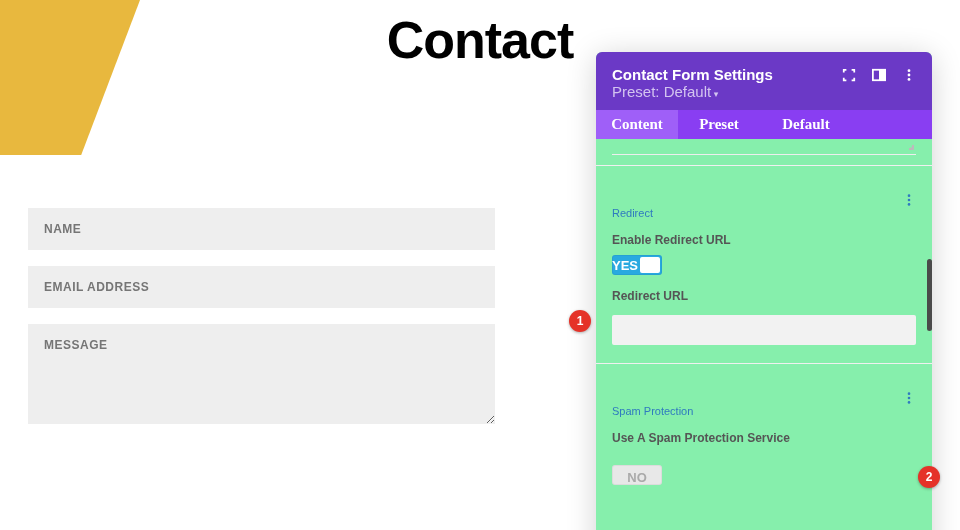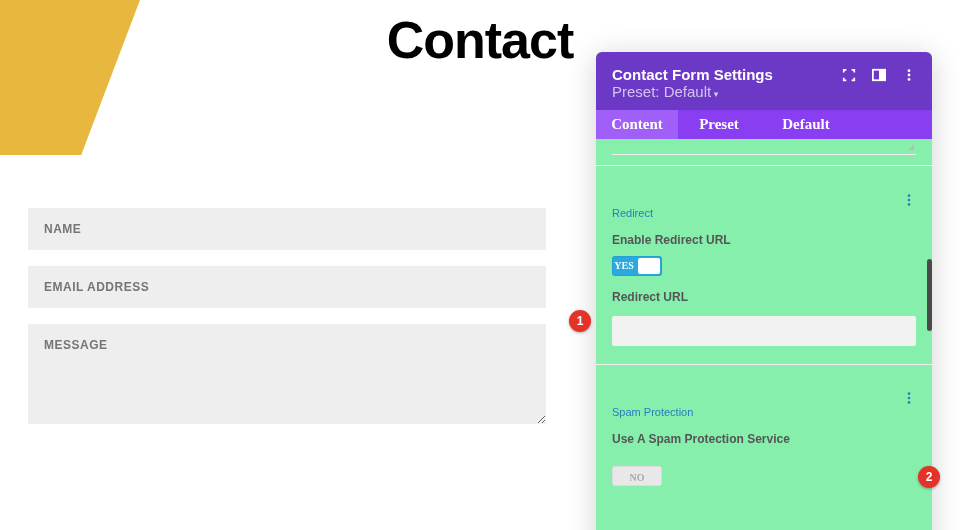--- a/index.html
+++ b/index.html
@@ -28,21 +28,21 @@
     text-align: center;
     font-size: 52px;
     font-weight: 800;
     color: #000;
     letter-spacing: -1px;
   }
   .form-area {
     position: absolute;
     top: 208px;
     left: 28px;
-    width: 518px;
+    width: 467px;
   }
   .field {
     background: #eee;
     border: none;
     width: 100%;
     padding: 14px 16px;
     font-size: 12px;
     font-weight: 700;
     letter-spacing: 0.5px;
     color: #888;
@@ -172,26 +172,25 @@
     color: #555;
     font-weight: 700;
     margin-bottom: 8px;
   }
   .toggle {
     display: inline-flex;
     width: 50px;
     height: 20px;
     border-radius: 3px;
     overflow: hidden;
-    font-size: 10px;
+    font-size: 13px;
     font-weight: 700;
     color: #fff;
     cursor: pointer;
     box-shadow: inset 0 0 0 1px rgba(0,0,0,0.05);
-    font-family: Liberation Serif, serif;
   }
   .toggle.on { background: #29a9e0; }
   .toggle.off { background: #e8e8e8; flex-direction: column; }
   .toggle .lbl { flex: 1; display:flex; align-items:center; justify-content:center; }
   .toggle .knob { width: 22px; background: #fff; margin: 2px; border-radius: 2px; }
   .toggle.off .lbl { color: #aaa; }
   .toggle.on .lbl { order: 0; }
   .toggle.on .knob { order: 1; }
   .toggle.off .knob { order: 0; }
   .toggle.off .lbl { order: 1; }

